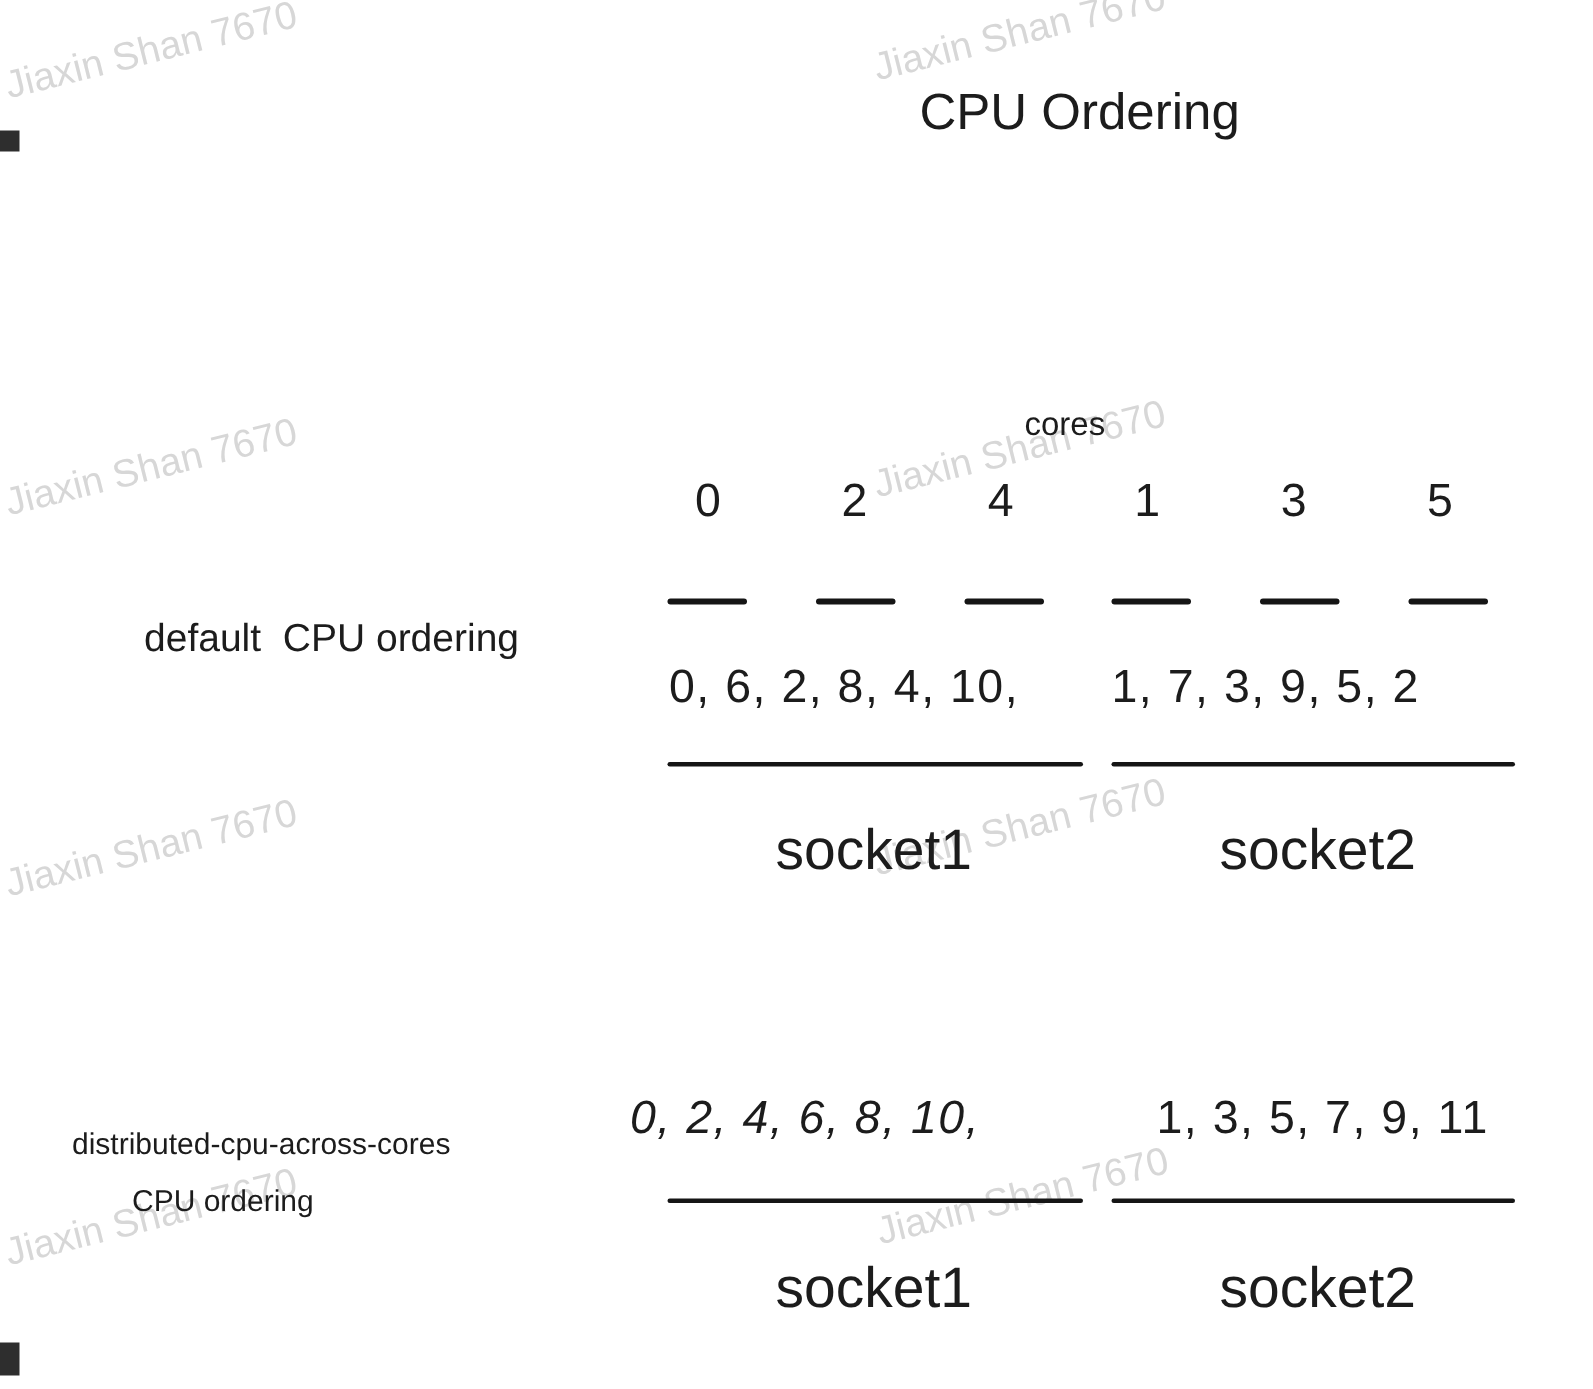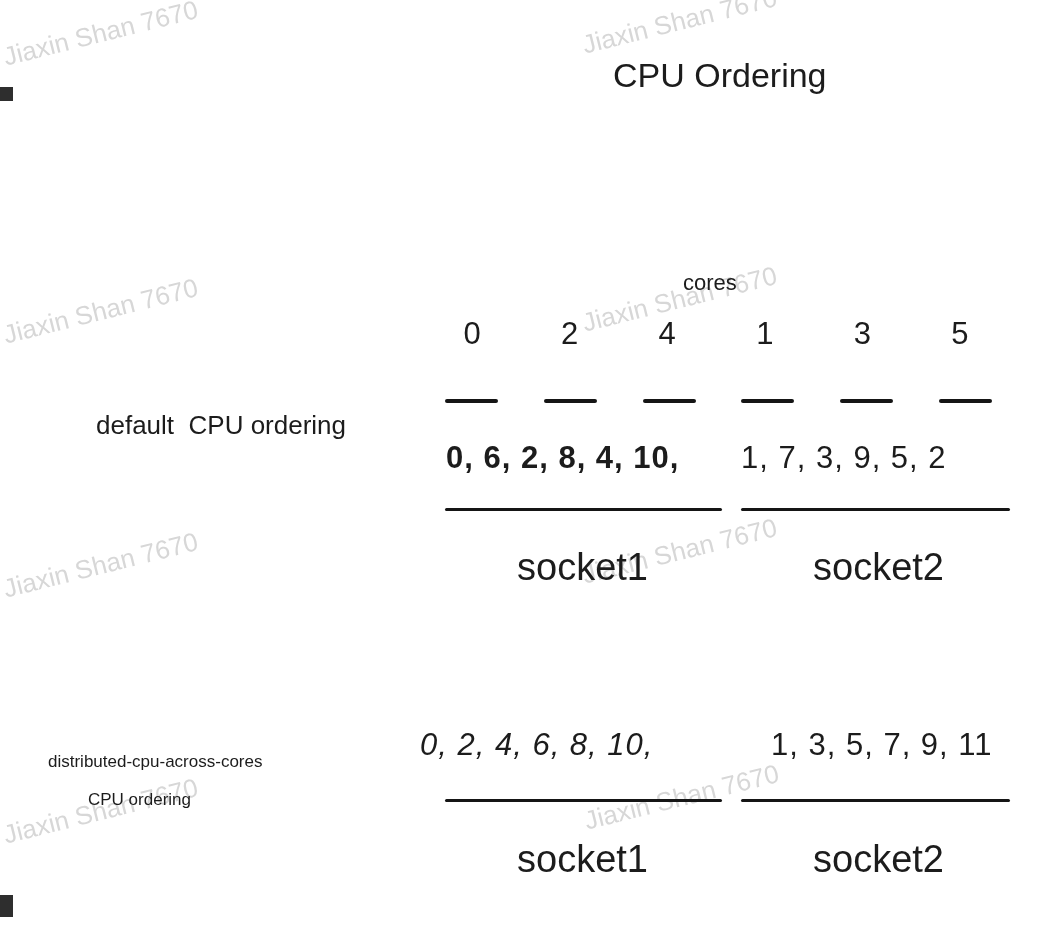--- a/index.html
+++ b/index.html
@@ -39,21 +39,21 @@
     position: absolute;
     left: 445px; top: 399px; width: 547px;
     display: flex; justify-content: space-between;
   }
   .core-ticks .tick {
     width: 53px; height: 4px; background: #151515; border-radius: 2px;
   }
 
   .values { font-size: 31px; letter-spacing: 1px; }
   .side-label { font-size: 26px; white-space: pre; }
-  .side-label-sm { font-size: 17px; white-space: pre; }
+  .side-label-sm { font-size: 20px; white-space: pre; }
   .socket-label { font-size: 38px; }
 
   .socket-line {
     position: absolute;
     height: 3px;
     background: #151515;
     border-radius: 2px;
   }
 
   .edge-mark {
@@ -93,21 +93,21 @@
   <div class="tick"></div>
   <div class="tick"></div>
   <div class="tick"></div>
   <div class="tick"></div>
   <div class="tick"></div>
   <div class="tick"></div>
 </div>
 
 <div class="abs side-label" style="left:96px; top:410px;">default  CPU ordering</div>
 
-<div class="abs values" style="left:446px; top:440px;font-weight:bold;">0, 6, 2, 8, 4, 10,</div>
+<div class="abs values" style="left:446px; top:440px;">0, 6, 2, 8, 4, 10,</div>
 <div class="abs values" style="left:741px; top:440px;">1, 7, 3, 9, 5, 2</div>
 
 <div class="socket-line" style="left:445px; top:508px; width:277px;"></div>
 <div class="socket-line" style="left:741px; top:508px; width:269px;"></div>
 
 <div class="abs socket-label" style="left:517px; top:546px;">socket1</div>
 <div class="abs socket-label" style="left:813px; top:546px;">socket2</div>
 
 <div class="abs side-label-sm" style="left:48px; top:752px;">distributed-cpu-across-cores</div>
 <div class="abs side-label-sm" style="left:88px; top:790px;">CPU ordering</div>

